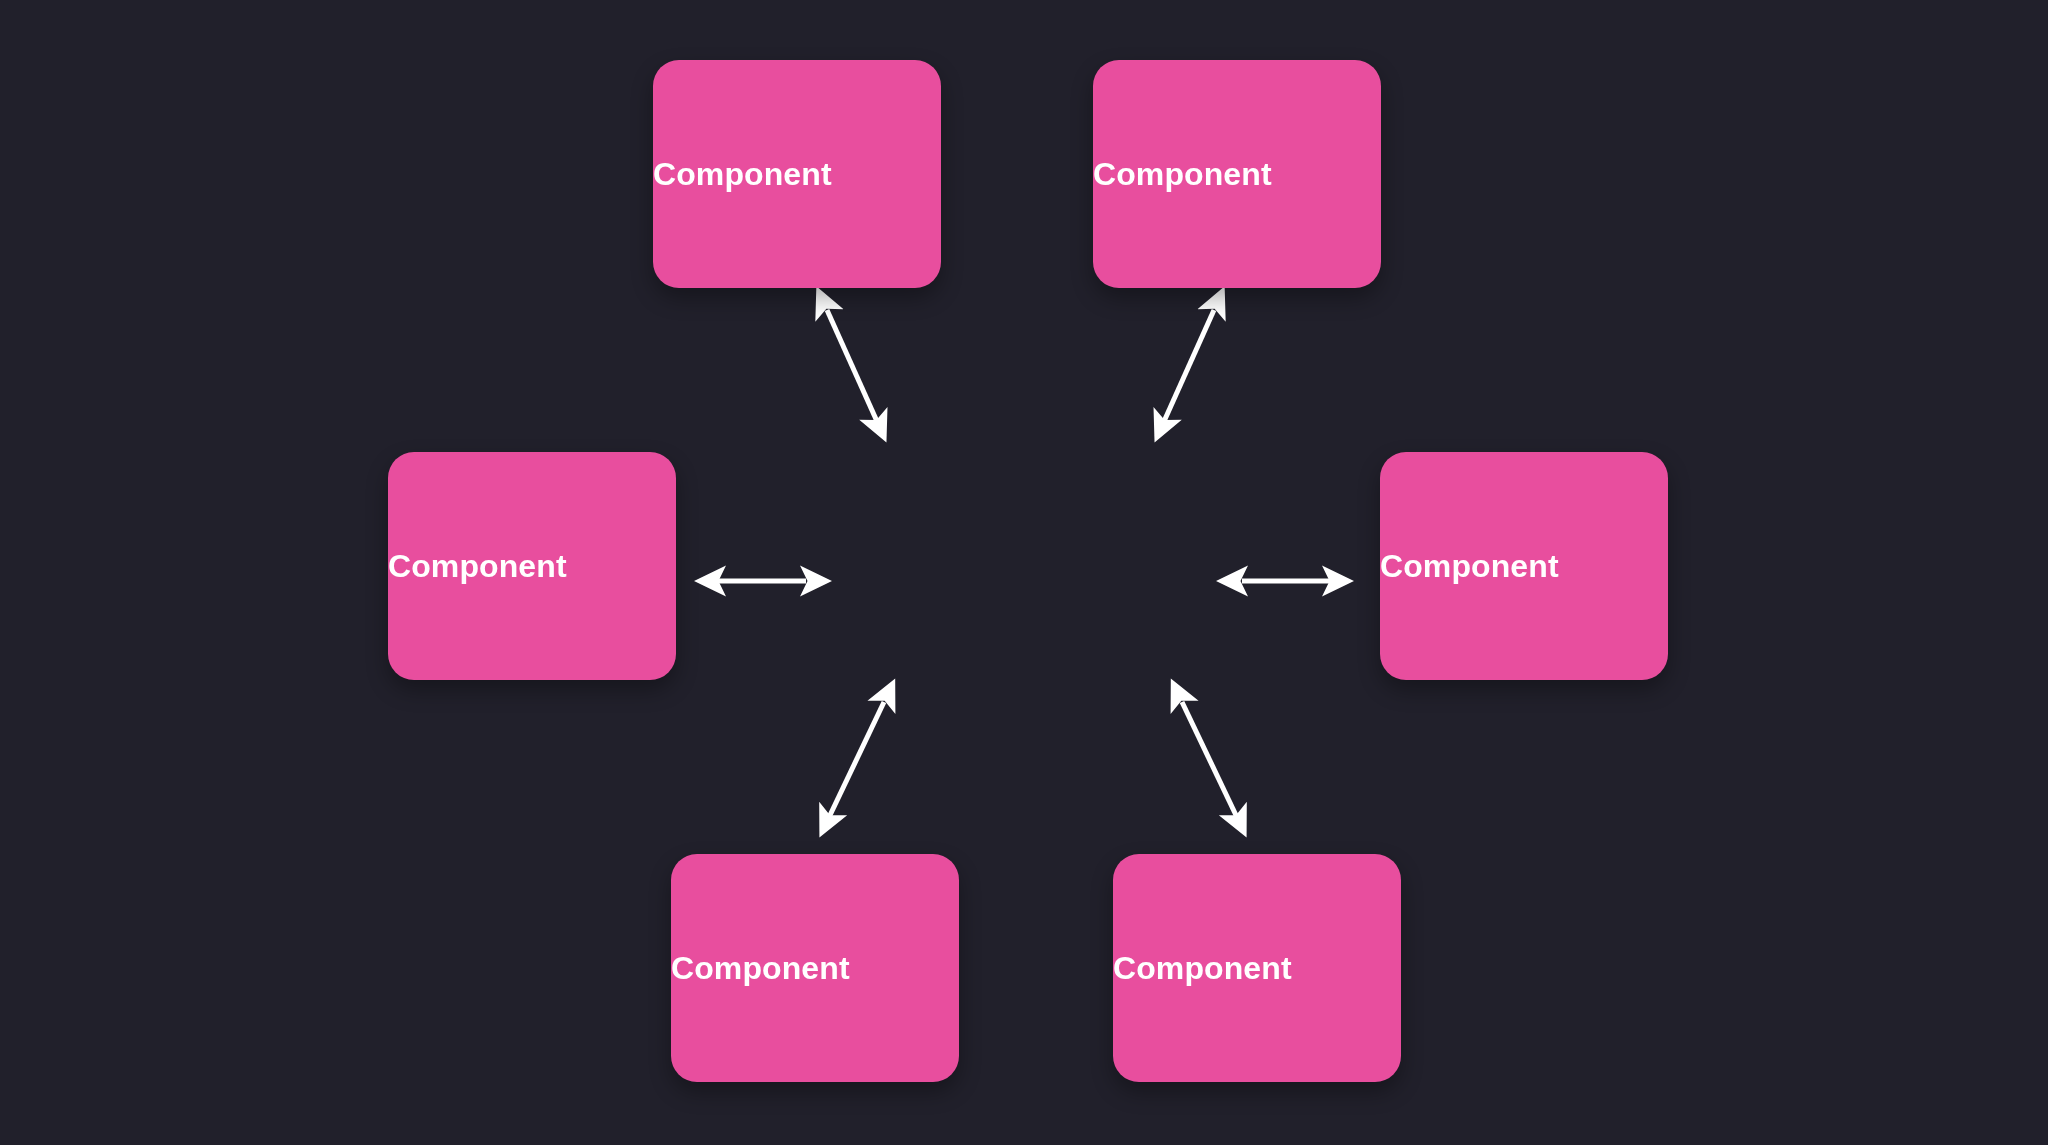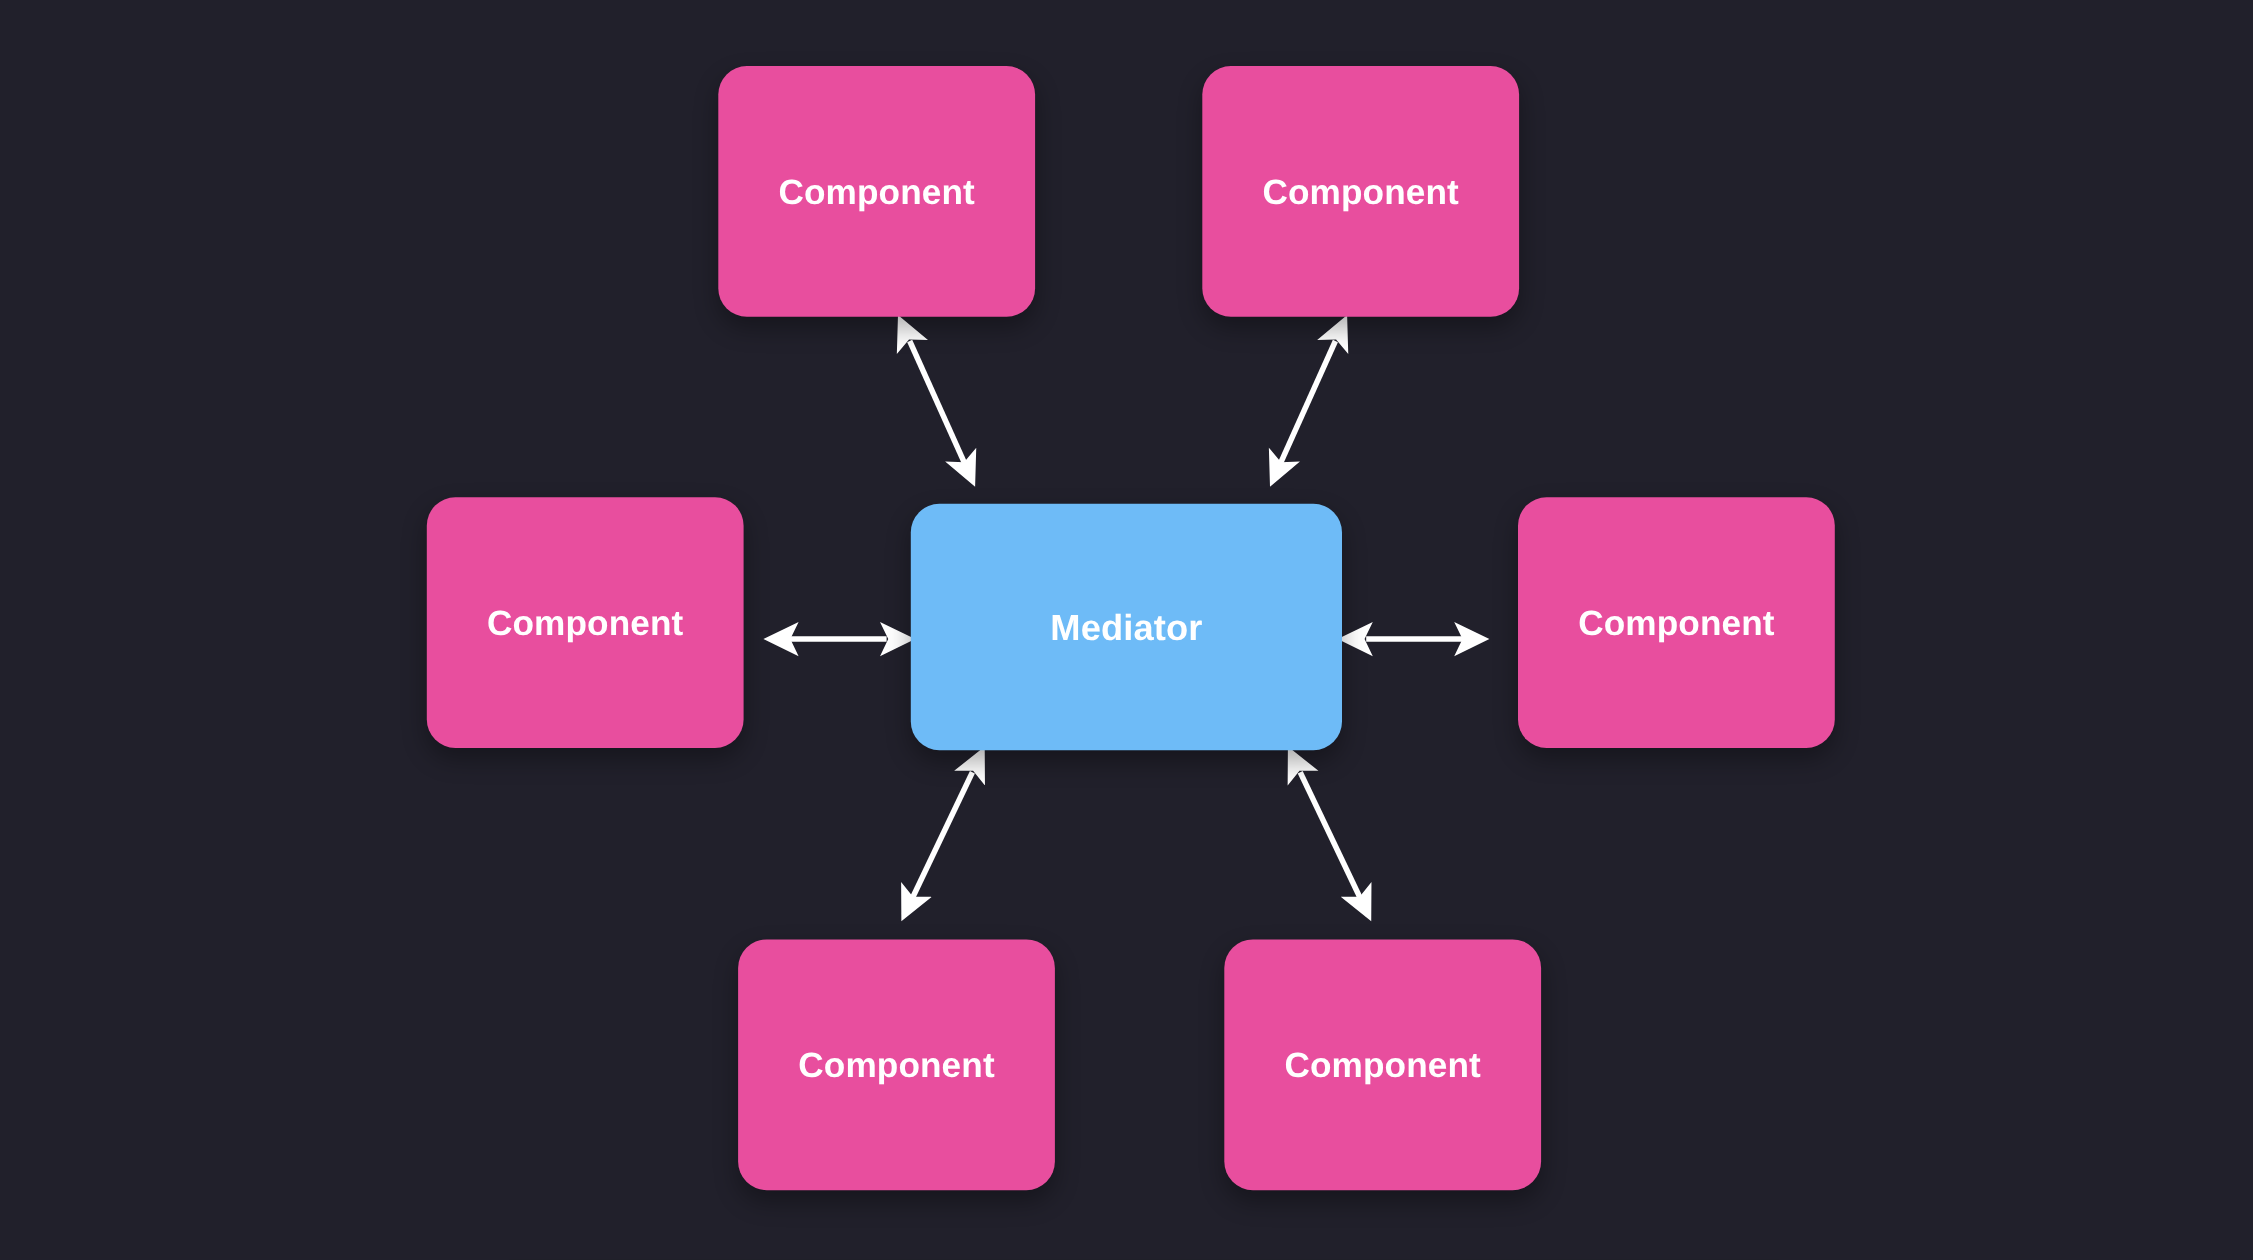--- a/index.html
+++ b/index.html
@@ -14,21 +14,21 @@
     position: relative;
     width: 2048px;
     height: 1145px;
     background: #21202b;
     overflow: hidden;
   }
   .node {
     position: absolute;
     display: flex;
     align-items: center;
-    justify-content: center;
+    justify-content: flex-start;
     border-radius: 26px;
     box-sizing: border-box;
     box-shadow: 0 10px 22px rgba(0, 0, 0, 0.33);
   }
   .node .node-label {
     color: #ffffff;
     font-weight: bold;
     font-size: 32px;
     letter-spacing: 0.1px;
     line-height: 1;
@@ -82,23 +82,20 @@
   </div>
 
   <div class="node component" style="left: 1093px; top: 60px; width: 288px; height: 228px; background: rgb(232, 78, 158);">
     <span class="node-label">Component</span>
   </div>
 
   <div class="node component" style="left: 388px; top: 452px; width: 288px; height: 228px; background: rgb(232, 78, 158);">
     <span class="node-label">Component</span>
   </div>
 
-  <div class="node mediator" style="left: 828px; top: 458px; width: 392px; height: 224px; background: rgb(110, 187, 247);">
-    <span class="node-label">Mediator</span>
-  </div>
 
   <div class="node component" style="left: 1380px; top: 452px; width: 288px; height: 228px; background: rgb(232, 78, 158);">
     <span class="node-label">Component</span>
   </div>
 
   <div class="node component" style="left: 671px; top: 854px; width: 288px; height: 228px; background: rgb(232, 78, 158);">
     <span class="node-label">Component</span>
   </div>
 
   <div class="node component" style="left: 1113px; top: 854px; width: 288px; height: 228px; background: rgb(232, 78, 158);">

